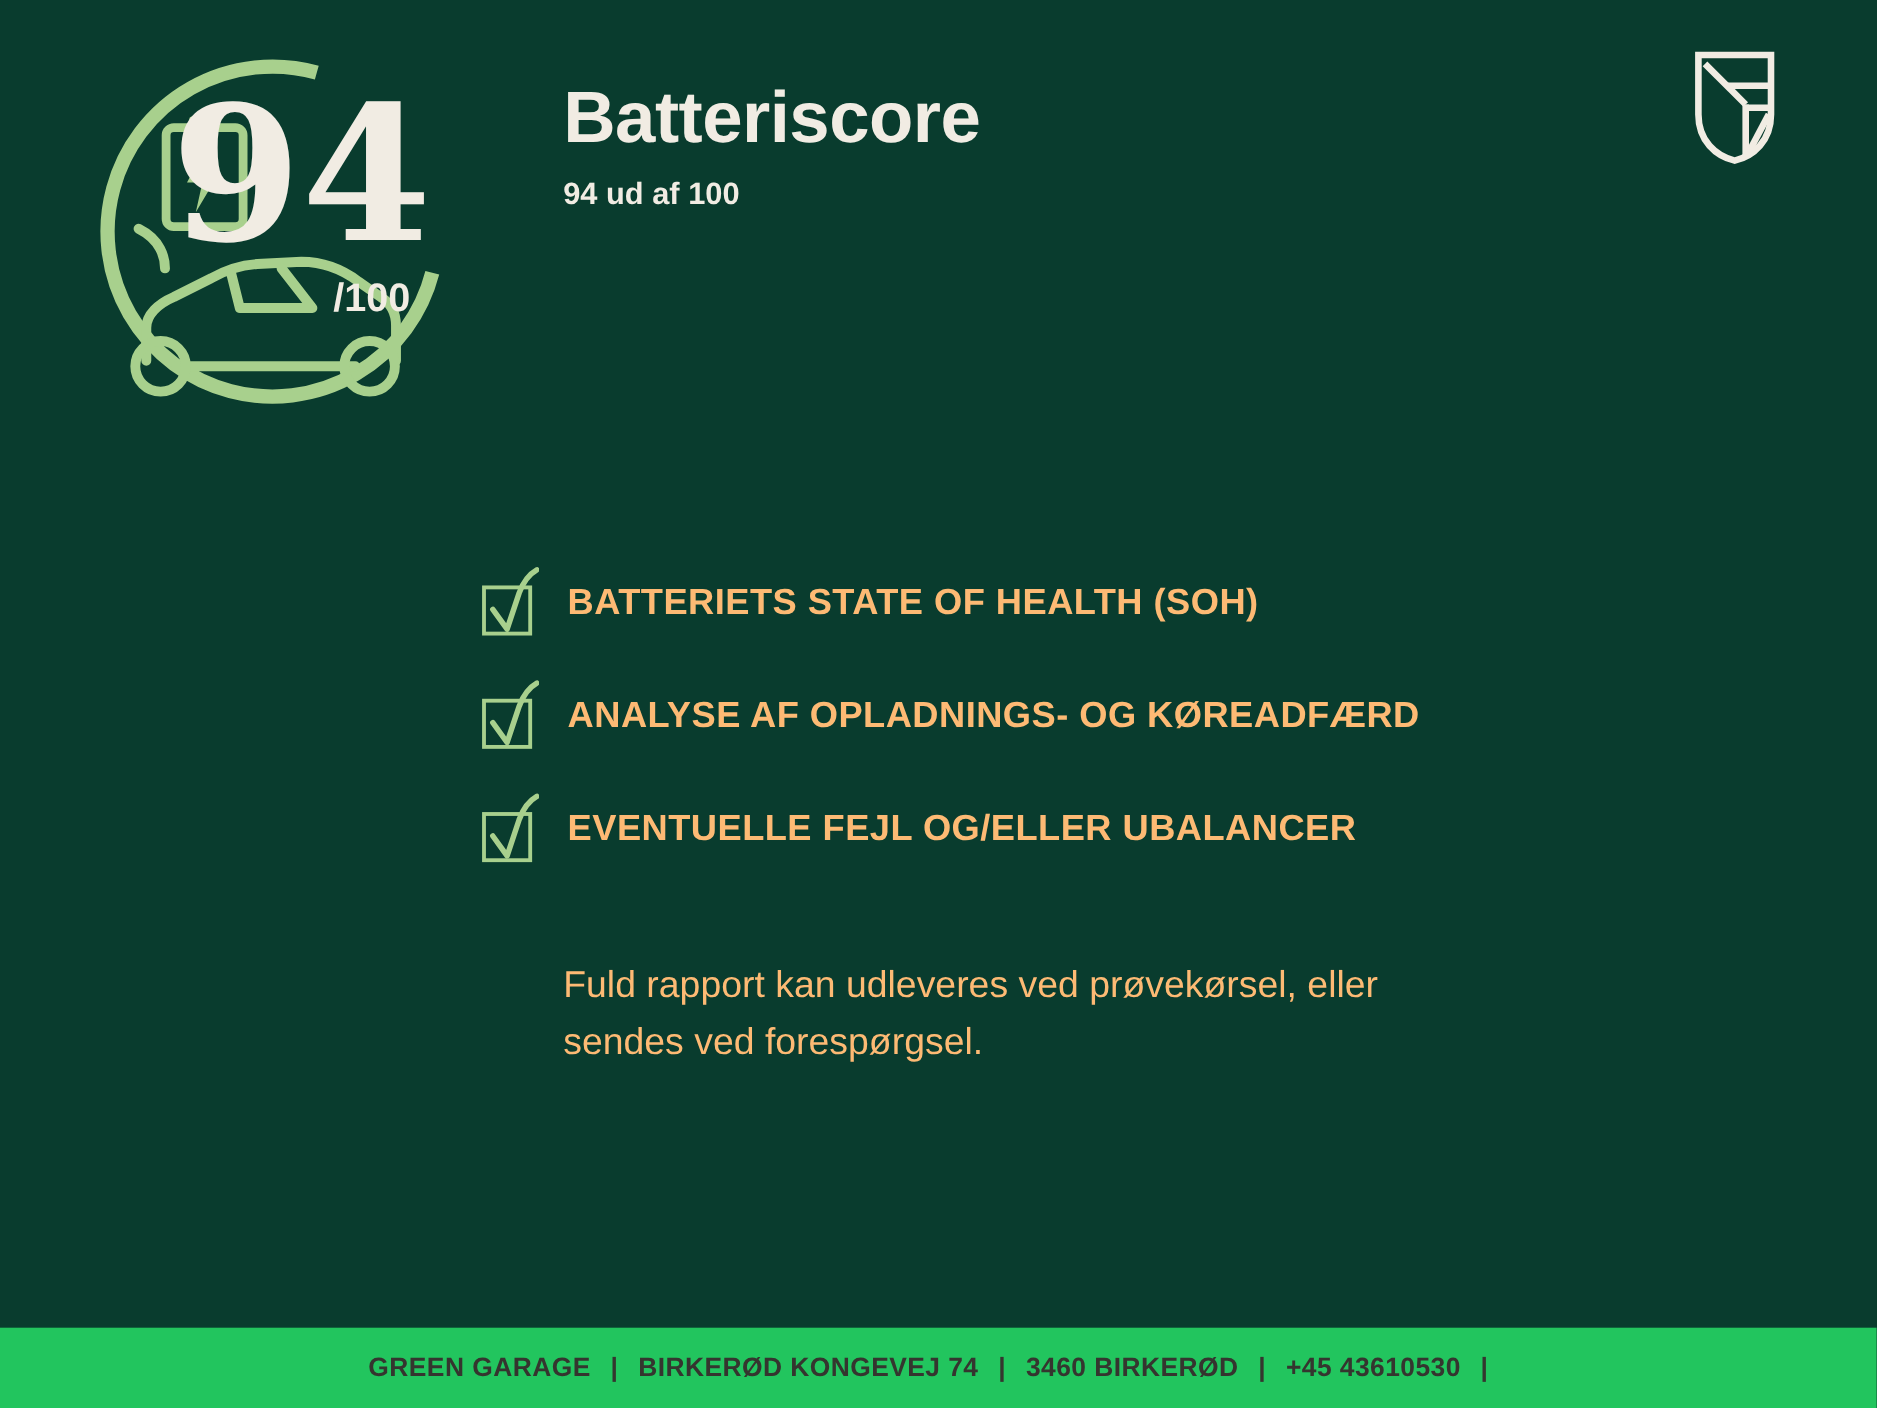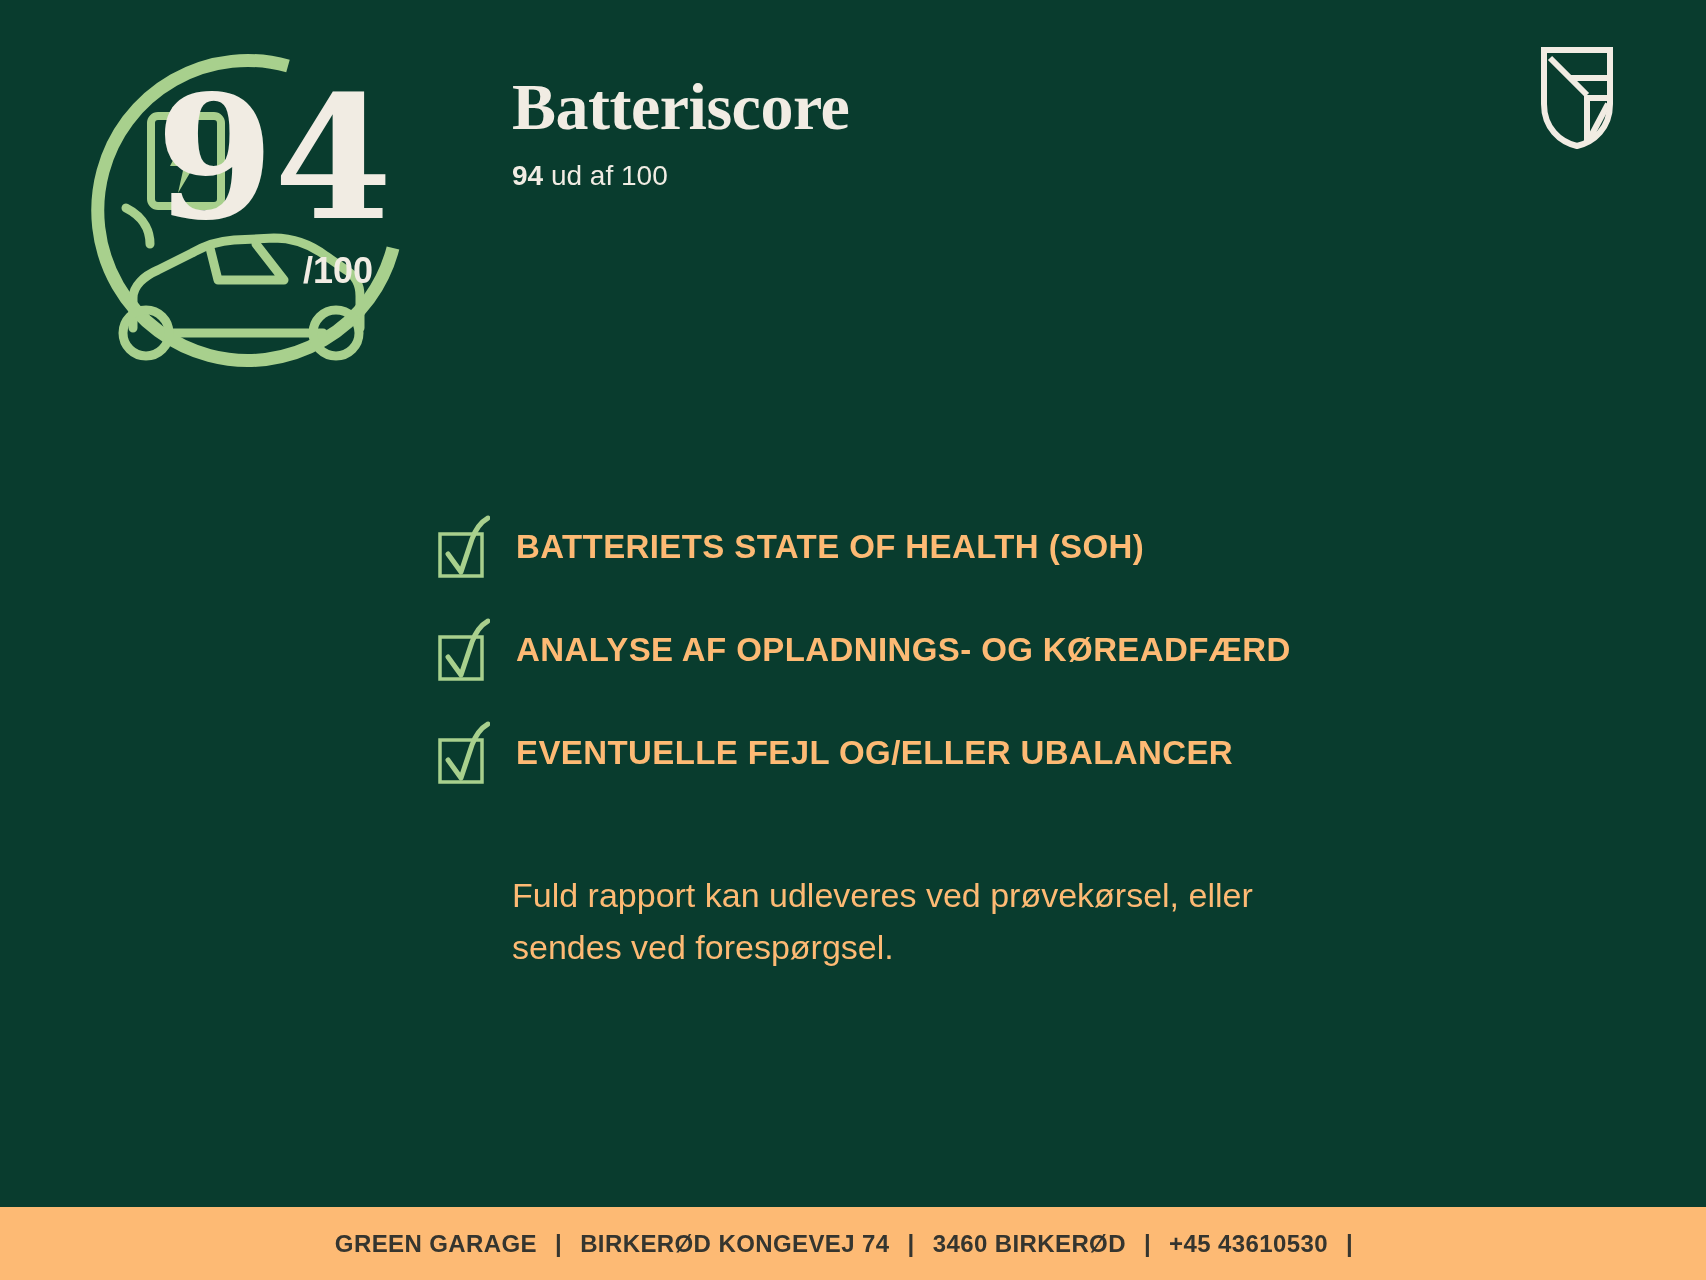--- a/index.html
+++ b/index.html
@@ -40,39 +40,39 @@
   }
 
   
   .header-block {
     position: absolute;
     left: 512px;
     top: 72px;
     width: 900px;
   }
   .page-title {
-    font-family: Liberation Serif, serif;
+    font-family: Liberation Sans, sans-serif;
     font-weight: 700;
     font-size: 66px;
     line-height: 1.06;
     color: #f1ece3;
     letter-spacing: -0.5px;
     margin: 0;
   }
   .subtitle {
     margin: 18px 0 0 0;
     font-size: 28px;
     color: #f1ece3;
     font-family: "Liberation Sans", sans-serif;
   }
   .subtitle .sub-strong {
     font-weight: 700;
   }
   .subtitle .sub-rest {
-    font-weight: 400;
+    font-weight: 700;
   }
 
   
   .intro-paragraph {
     position: absolute;
     left: 512px;
     top: 300px;
     width: 830px;
     font-size: 34px;
     line-height: 1.52;
@@ -123,21 +123,21 @@
     white-space: pre-line;
   }
 
   
   .footer-bar {
     position: absolute;
     left: 0;
     right: 0;
     bottom: 0;
     height: 73px;
-    background: #fdba74;
+    background: #22c55e;
     display: flex;
     align-items: center;
     justify-content: center;
   }
   .footer-inner {
     display: flex;
     align-items: center;
     gap: 0;
     font-size: 24px;
     font-weight: 700;

